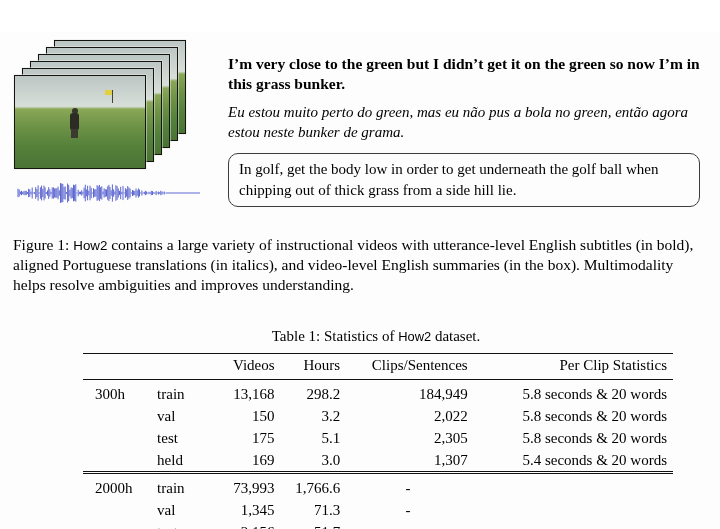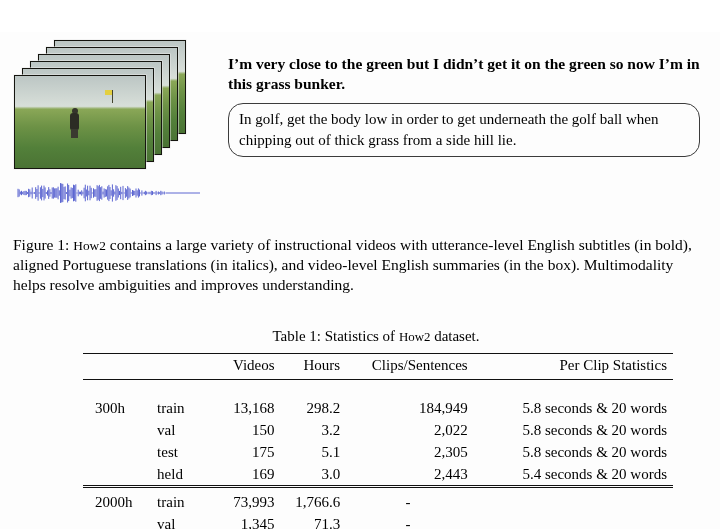--- a/index.html
+++ b/index.html
@@ -73,38 +73,38 @@
   .translation-pt {
     margin: 0 0 11px 0;
     font-style: italic;
     font-size: 15px;
     line-height: 1.3;
   }
   .summary-box {
     box-sizing: border-box;
     width: 472px;
     border: 1.3px solid #3c3c3c;
-    border-radius: 15px;
+    border-radius: 10px;
     padding: 5px 10px 6px 10px;
     font-size: 15px;
     line-height: 1.35;
     background: #fdfdfd;
   }
 
   
   .fig-caption {
     position: absolute;
     left: 13px; top: 203px;
     width: 696px;
     margin: 0;
     font-size: 15.5px;
     line-height: 1.3;
     text-align: left;
   }
-  .mono { font-family: Liberation Serif, serif; font-size: 0.86em; }
+  .mono { font-family: Liberation Sans, sans-serif; font-size: 0.86em; }
 
   
   .table-caption {
     position: absolute;
     left: 16px; top: 296px;
     width: 720px;
     margin: 0;
     text-align: center;
     font-size: 15px;
   }
@@ -116,21 +116,21 @@
     font-size: 15px;
     border-top: 1.5px solid #111;
     border-bottom: 1.6px solid #111;
   }
   table.stats th, table.stats td {
     padding: 2.5px 4px;
     font-weight: normal;
     white-space: nowrap;
   }
   table.stats thead th { border-bottom: 1.2px solid #111; padding-bottom: 5px; }
-  tbody.sec1 tr:first-child td { padding-top: 20px; }
+  tbody.sec1 tr:first-child td { padding-top: 6px; }
   tbody.sec2 tr:first-child td { border-top: 3px double #111; padding-top: 6px; }
   .col-label { text-align: left;  width: 60px; padding-left: 12px !important; }
   .col-split { text-align: left;  width: 48px; }
   .col-videos{ text-align: right; width: 76px; }
   .col-hours { text-align: right; width: 62px; }
   .col-clips { text-align: right; width: 128px; }
   .col-per   { text-align: right; width: 208px; padding-right: 6px !important; }
   td.dash-cell { text-align: center; }
 </style>
 </head>
@@ -155,20 +155,21 @@
     </div>
     <div class="waveform">
       <svg width="186" height="26" viewBox="0 0 186 26" aria-hidden="true">
         <path d="M2,13 M2.0,8.8 V17.2 M3.2,9.4 V16.6 M4.4,11.6 V14.4 M5.5,10.8 V15.2 M6.7,11.8 V14.2 M7.9,11.1 V14.9 M9.1,10.8 V15.2 M10.3,10.9 V15.1 M11.4,12.0 V14.0 M12.6,8.8 V17.2 M13.8,9.3 V16.7 M15.0,11.7 V14.3 M16.2,7.5 V18.5 M17.3,12.5 V13.5 M18.5,12.2 V13.8 M19.7,7.2 V18.8 M20.9,9.0 V17.0 M22.1,5.3 V20.7 M23.2,12.4 V13.6 M24.4,7.3 V18.7 M25.6,5.6 V20.4 M26.8,8.9 V17.1 M28.0,5.6 V20.4 M29.1,7.4 V18.6 M30.3,12.0 V14.0 M31.5,10.4 V15.6 M32.7,7.1 V18.9 M33.9,9.3 V16.7 M35.0,12.0 V14.0 M36.2,7.5 V18.5 M37.4,7.3 V18.7 M38.6,8.4 V17.6 M39.8,8.3 V17.7 M40.9,8.3 V17.7 M42.1,6.7 V19.3 M43.3,10.3 V15.7 M44.5,3.1 V22.9 M45.7,3.5 V22.5 M46.8,3.9 V22.1 M48.0,6.9 V19.1 M49.2,6.4 V19.6 M50.4,12.0 V14.0 M51.6,3.5 V22.5 M52.7,5.0 V21.0 M53.9,9.7 V16.3 M55.1,7.4 V18.6 M56.3,7.9 V18.1 M57.5,4.7 V21.3 M58.6,5.2 V20.8 M59.8,4.3 V21.7 M61.0,12.5 V13.5 M62.2,9.7 V16.3 M63.4,11.7 V14.3 M64.5,11.7 V14.3 M65.7,10.3 V15.7 M66.9,11.7 V14.3 M68.1,7.7 V18.3 M69.3,4.7 V21.3 M70.4,9.5 V16.5 M71.6,5.7 V20.3 M72.8,10.7 V15.3 M74.0,5.7 V20.3 M75.2,7.8 V18.2 M76.3,12.5 V13.5 M77.5,8.3 V17.7 M78.7,9.3 V16.7 M79.9,9.2 V16.8 M81.1,5.2 V20.8 M82.2,6.2 V19.8 M83.4,4.9 V21.1 M84.6,7.2 V18.8 M85.8,6.3 V19.7 M87.0,11.6 V14.4 M88.1,8.4 V17.6 M89.3,9.1 V16.9 M90.5,9.5 V16.5 M91.7,6.3 V19.7 M92.9,4.9 V21.1 M94.0,7.0 V19.0 M95.2,10.3 V15.7 M96.4,4.4 V21.6 M97.6,9.3 V16.7 M98.8,11.5 V14.5 M99.9,5.2 V20.8 M101.1,6.1 V19.9 M102.3,8.5 V17.5 M103.5,10.9 V15.1 M104.7,6.8 V19.2 M105.8,11.9 V14.1 M107.0,5.9 V20.1 M108.2,12.5 V13.5 M109.4,8.1 V17.9 M110.6,9.3 V16.7 M111.7,6.1 V19.9 M112.9,7.5 V18.5 M114.1,8.6 V17.4 M115.3,12.4 V13.6 M116.5,10.0 V16.0 M117.6,10.6 V15.4 M118.8,10.9 V15.1 M120.0,8.5 V17.5 M121.2,10.3 V15.7 M122.4,8.4 V17.6 M123.5,9.6 V16.4 M124.7,12.5 V13.5 M125.9,10.4 V15.6 M127.1,12.5 V13.5 M128.3,11.9 V14.1 M129.4,10.8 V15.2 M130.6,11.5 V14.5 M131.8,12.5 V13.5 M133.0,11.8 V14.2 M134.2,12.3 V13.7 M135.3,10.8 V15.2 M136.5,11.1 V14.9 M137.7,12.3 V13.7 M138.9,12.3 V13.7 M140.1,10.9 V15.1 M141.2,12.5 V13.5 M142.4,11.5 V14.5 M143.6,12.2 V13.8 M144.8,10.8 V15.2 M146.0,11.5 V14.5 M147.1,12.4 V13.6 M148.3,11.5 V14.5 M149.5,13 H184" stroke="#4a55cc"></path>
       </svg>
     </div>
   </div>
 
   <div class="text-col">
     <p class="subtitle-en">I’m very close to the green but I didn’t get it on the green so now I’m in this grass bunker.</p>
+    <p class="translation-pt">Eu estou muito perto do green, mas eu não pus a bola no green, então agora estou neste bunker de grama.</p>
     <div class="summary-box">
       <span>In golf, get the body low in order to get underneath the golf ball when chipping out of thick grass from a side hill lie.</span>
     </div>
   </div>
 
   <p class="fig-caption"><span>Figure 1:</span> <span class="mono">How2</span> <span>contains a large variety of instructional videos with utterance-level English subtitles (in bold), aligned Portuguese translations (in italics), and video-level English summaries (in the box). Multimodality helps resolve ambiguities and improves understanding.</span></p>
 
   <p class="table-caption"><span>Table 1: Statistics of</span> <span class="mono">How2</span> <span>dataset.</span></p>
 
   <table class="stats">
@@ -205,21 +206,21 @@
         <td class="col-videos">175</td>
         <td class="col-hours">5.1</td>
         <td class="col-clips">2,305</td>
         <td class="col-per">5.8 seconds &amp; 20 words</td>
       </tr>
       <tr>
         <td class="col-label"></td>
         <td class="col-split">held</td>
         <td class="col-videos">169</td>
         <td class="col-hours">3.0</td>
-        <td class="col-clips">2,443</td>
+        <td class="col-clips">1,307</td>
         <td class="col-per">5.4 seconds &amp; 20 words</td>
       </tr>
     </tbody>
     <tbody class="sec2">
       <tr>
         <td class="col-label">2000h</td>
         <td class="col-split">train</td>
         <td class="col-videos">73,993</td>
         <td class="col-hours">1,766.6</td>
         <td class="col-clips dash-cell">-</td>

